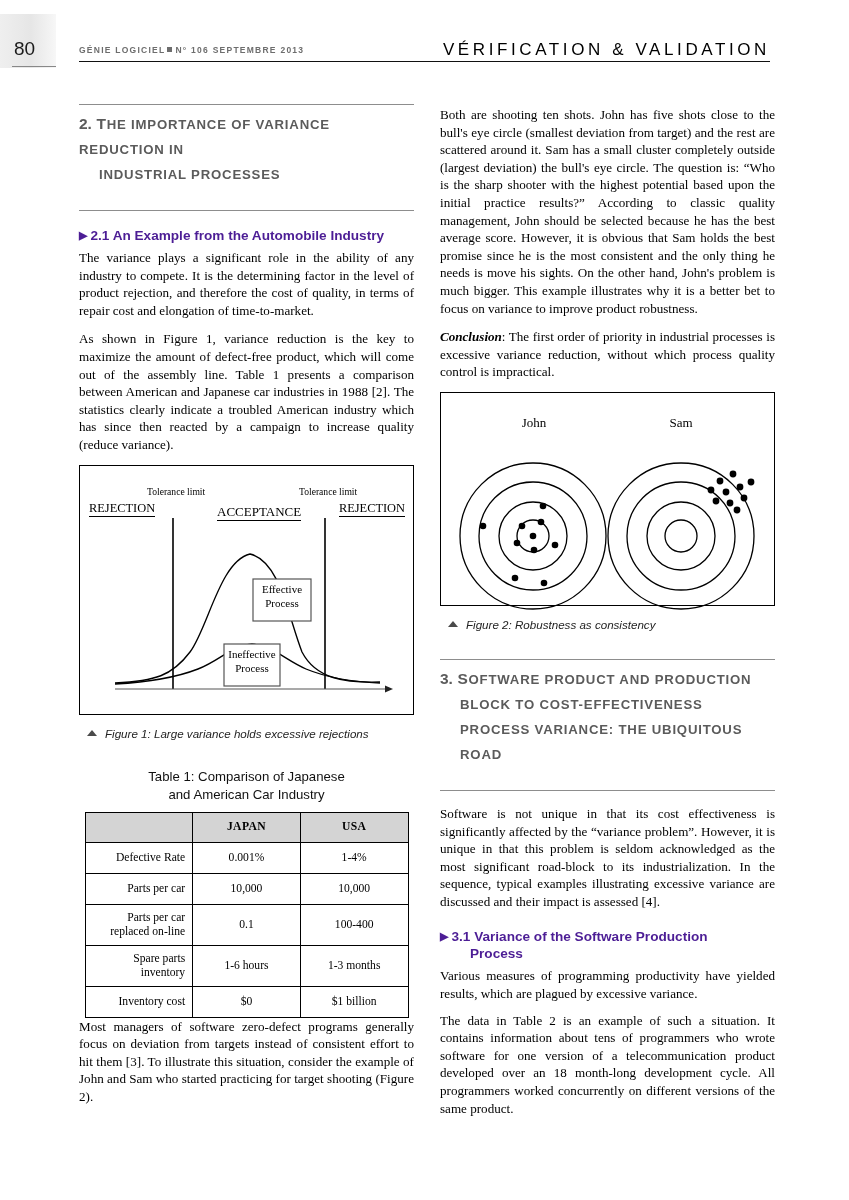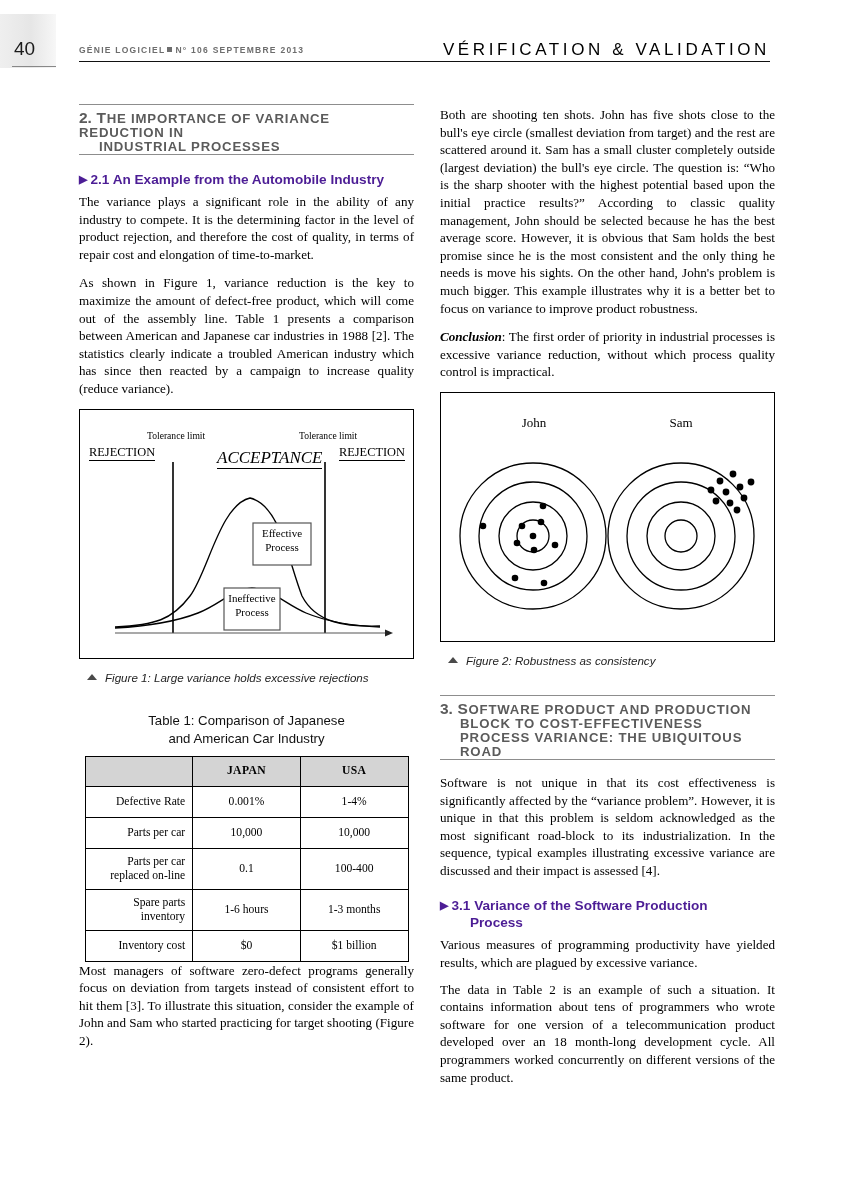--- a/index.html
+++ b/index.html
@@ -57,24 +57,24 @@
   #col-left  { left: 79px; }
   #col-right { left: 440px; }
 
   
   .sec-head {
     font-family: "Liberation Sans", sans-serif;
     color: #5b5b5b;
     font-size: 13.2px;
     font-weight: 600;
     letter-spacing: 0.8px;
-    line-height: 14px;
+    line-height: 25px;
     border-top: 1.3px solid #8d8d8d;
     border-bottom: 1.3px solid #8d8d8d;
-    padding: 6px 0 0 0;
+    padding: 6px 0 23px 0;
     text-transform: uppercase;
   }
   .sec-head .num { font-size: 15.5px; letter-spacing: 0px; }
   .sec-head .cap { font-size: 15.5px; }
   .sec-head .ind { display:block; padding-left: 20px; }
 
   .sub-head {
     font-family: "Liberation Sans", sans-serif;
     font-size: 13.6px; font-weight: 700; color: #4c1d95;
     line-height: 17px;
@@ -144,21 +144,21 @@
   table.cmp tbody td.rowhead {
     font-weight: 400; text-align: right; width: 134px; margin-top: 41px;
   }
   table.cmp tbody td.val { text-align: center; }
   table.cmp tbody tr { height: 31px; }
 </style>
 </head>
 <body>
 
 <div id="page-number-box"></div>
-<div id="page-number">40</div>
+<div id="page-number">80</div>
 <div id="page-number-rule"></div>
 
 <div id="header-left">
   <span>GÉNIE LOGICIEL</span><span class="sq"></span><span>N° 106 SEPTEMBRE 2013</span>
 </div>
 <div id="header-right">VÉRIFICATION &amp; VALIDATION</div>
 <div id="header-rule"></div>
 
 <div class="col" id="col-left">
 
@@ -188,21 +188,21 @@
       <polygon points="305,219.6 313,223 305,226.4" fill="#222"></polygon>
 
       <rect x="173" y="113" width="58" height="42" fill="#fff" stroke="#555" stroke-width="1.2"></rect>
       <rect x="144" y="178" width="56" height="42" fill="#fff" stroke="#555" stroke-width="1.2"></rect>
     </svg>
 
     <div style="position:absolute;left:67px;top:20px;font-size:9.6px;">Tolerance limit</div>
     <div style="position:absolute;left:219px;top:20px;font-size:9.6px;">Tolerance limit</div>
 
     <div style="position:absolute;left:9px;top:35px;font-size:12.4px;border-bottom:1px solid #000;padding-bottom:0px;">REJECTION</div>
-    <div style="position:absolute;left:137px;top:38px;font-size:17px;border-bottom:1px solid #000;font-style:italic;">ACCEPTANCE</div>
+    <div style="position:absolute;left:137px;top:38px;font-size:13px;border-bottom:1px solid #000;">ACCEPTANCE</div>
     <div style="position:absolute;right:8px;top:35px;font-size:12.4px;border-bottom:1px solid #000;">REJECTION</div>
 
     <div style="position:absolute;left:173px;top:116px;width:58px;text-align:center;font-size:11px;line-height:14px;">
       <span>Effective</span><br>
       <span>Process</span>
     </div>
     <div style="position:absolute;left:144px;top:181px;width:56px;text-align:center;font-size:11px;line-height:14px;">
       <span>Ineffective</span><br>
       <span>Process</span>
     </div>
@@ -260,21 +260,21 @@
 </div>
 
 <div class="col" id="col-right">
 
   <p class="body" style="margin-top:2px;">Both are shooting ten shots. John has five shots close to the bull's eye circle (smallest deviation from target) and the rest are scattered around it. Sam has a small cluster completely outside (largest deviation) the bull's eye circle. The question is: “Who is the sharp shooter with the highest potential based upon the initial practice results?” According to classic quality management, John should be selected because he has the best average score. However, it is obvious that Sam holds the best promise since he is the most consistent and the only thing he needs is move his sights. On the other hand, John's problem is much bigger. This example illustrates why it is a better bet to focus on variance to improve product robustness.</p>
 
   <p class="body">
     <span class="lbl-bi">Conclusion</span><span>: The first order of priority in industrial processes is excessive variance reduction, without which process quality control is impractical.</span>
   </p>
 
-  <div class="fig-box" style="width:335px;height:250px;margin-top:0;">
+  <div class="fig-box" style="width:335px;height:214px;margin-top:0;">
     <svg viewBox="0 0 335 250" width="335" height="250">
       <g>
         <circle cx="92" cy="143" r="73" fill="none" stroke="#000" stroke-width="1.3"></circle>
         <circle cx="92" cy="143" r="54" fill="none" stroke="#000" stroke-width="1.3"></circle>
         <circle cx="92" cy="143" r="34" fill="none" stroke="#000" stroke-width="1.3"></circle>
         <circle cx="92" cy="143" r="16" fill="none" stroke="#000" stroke-width="1.3"></circle>
         <g fill="#000">
           <circle cx="92" cy="143" r="3.3"></circle>
           <circle cx="81" cy="133" r="3.3"></circle>
           <circle cx="100" cy="129" r="3.3"></circle>

